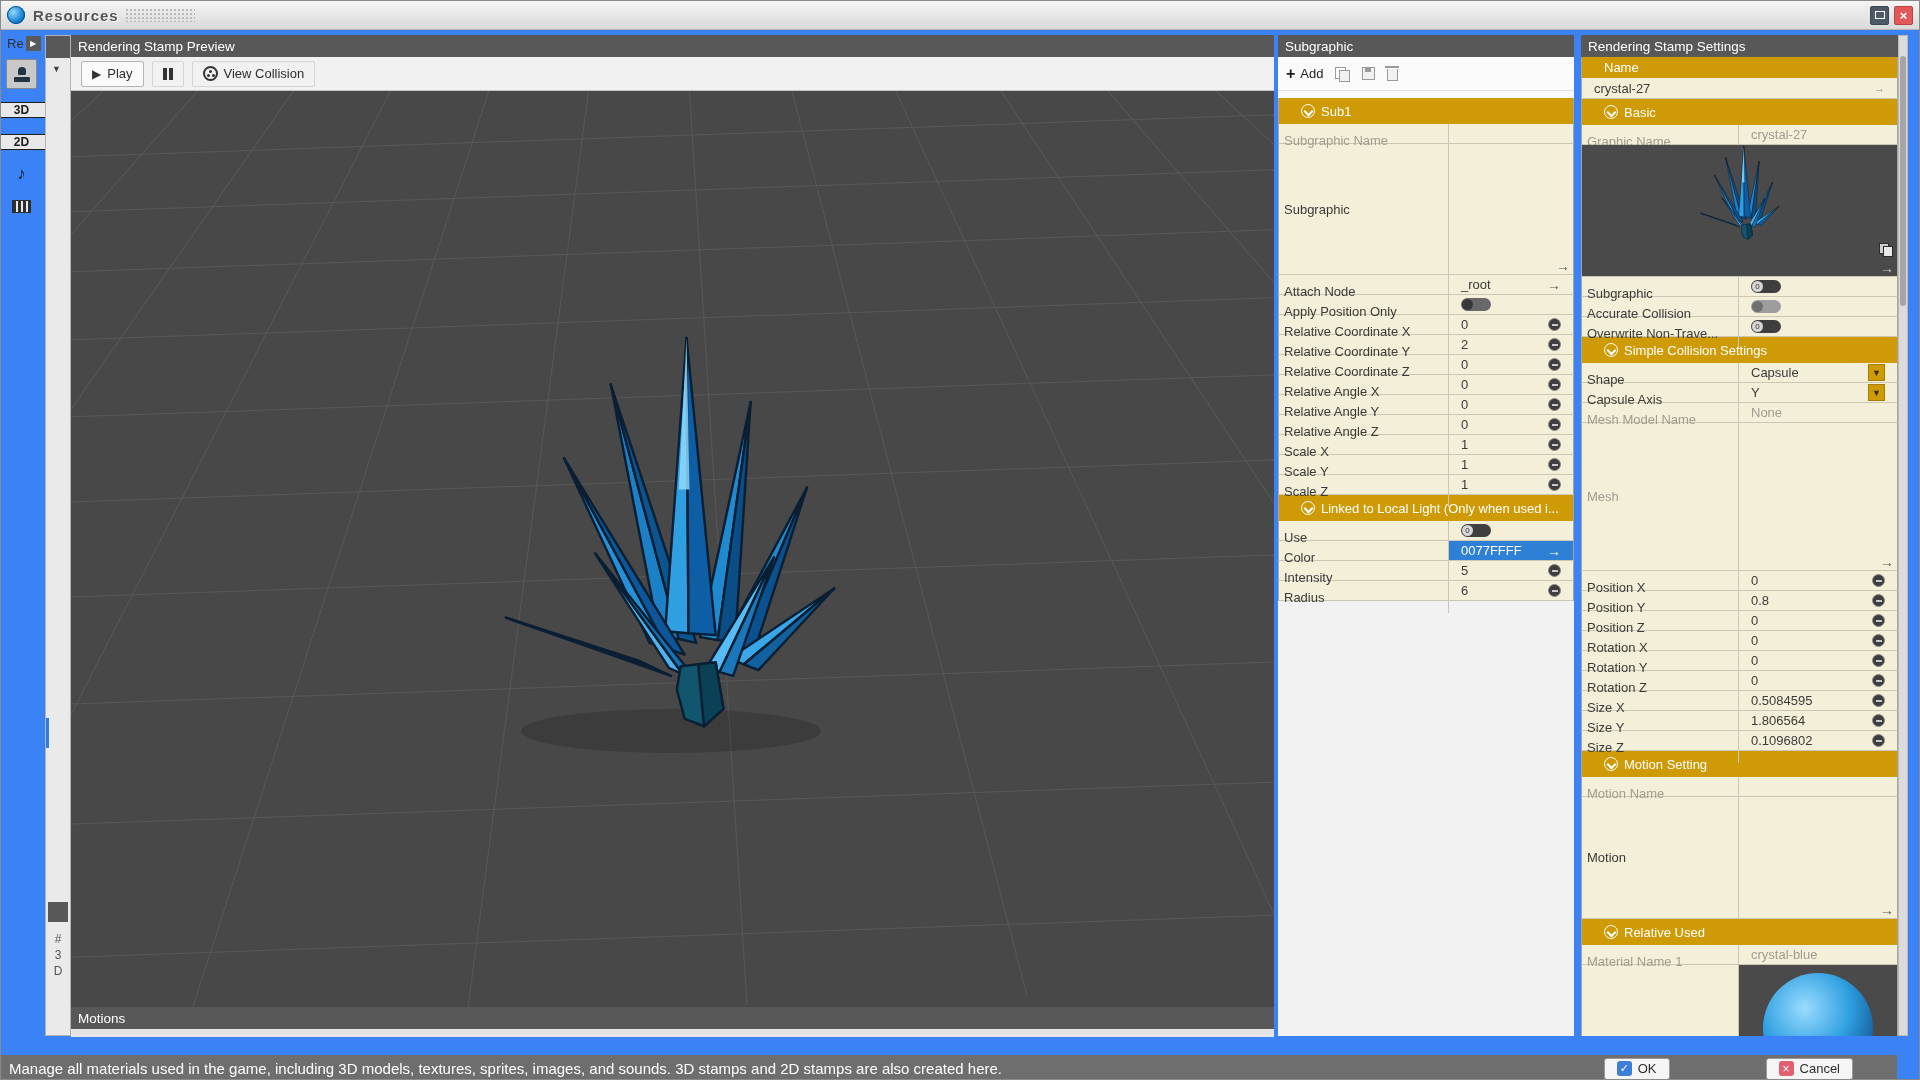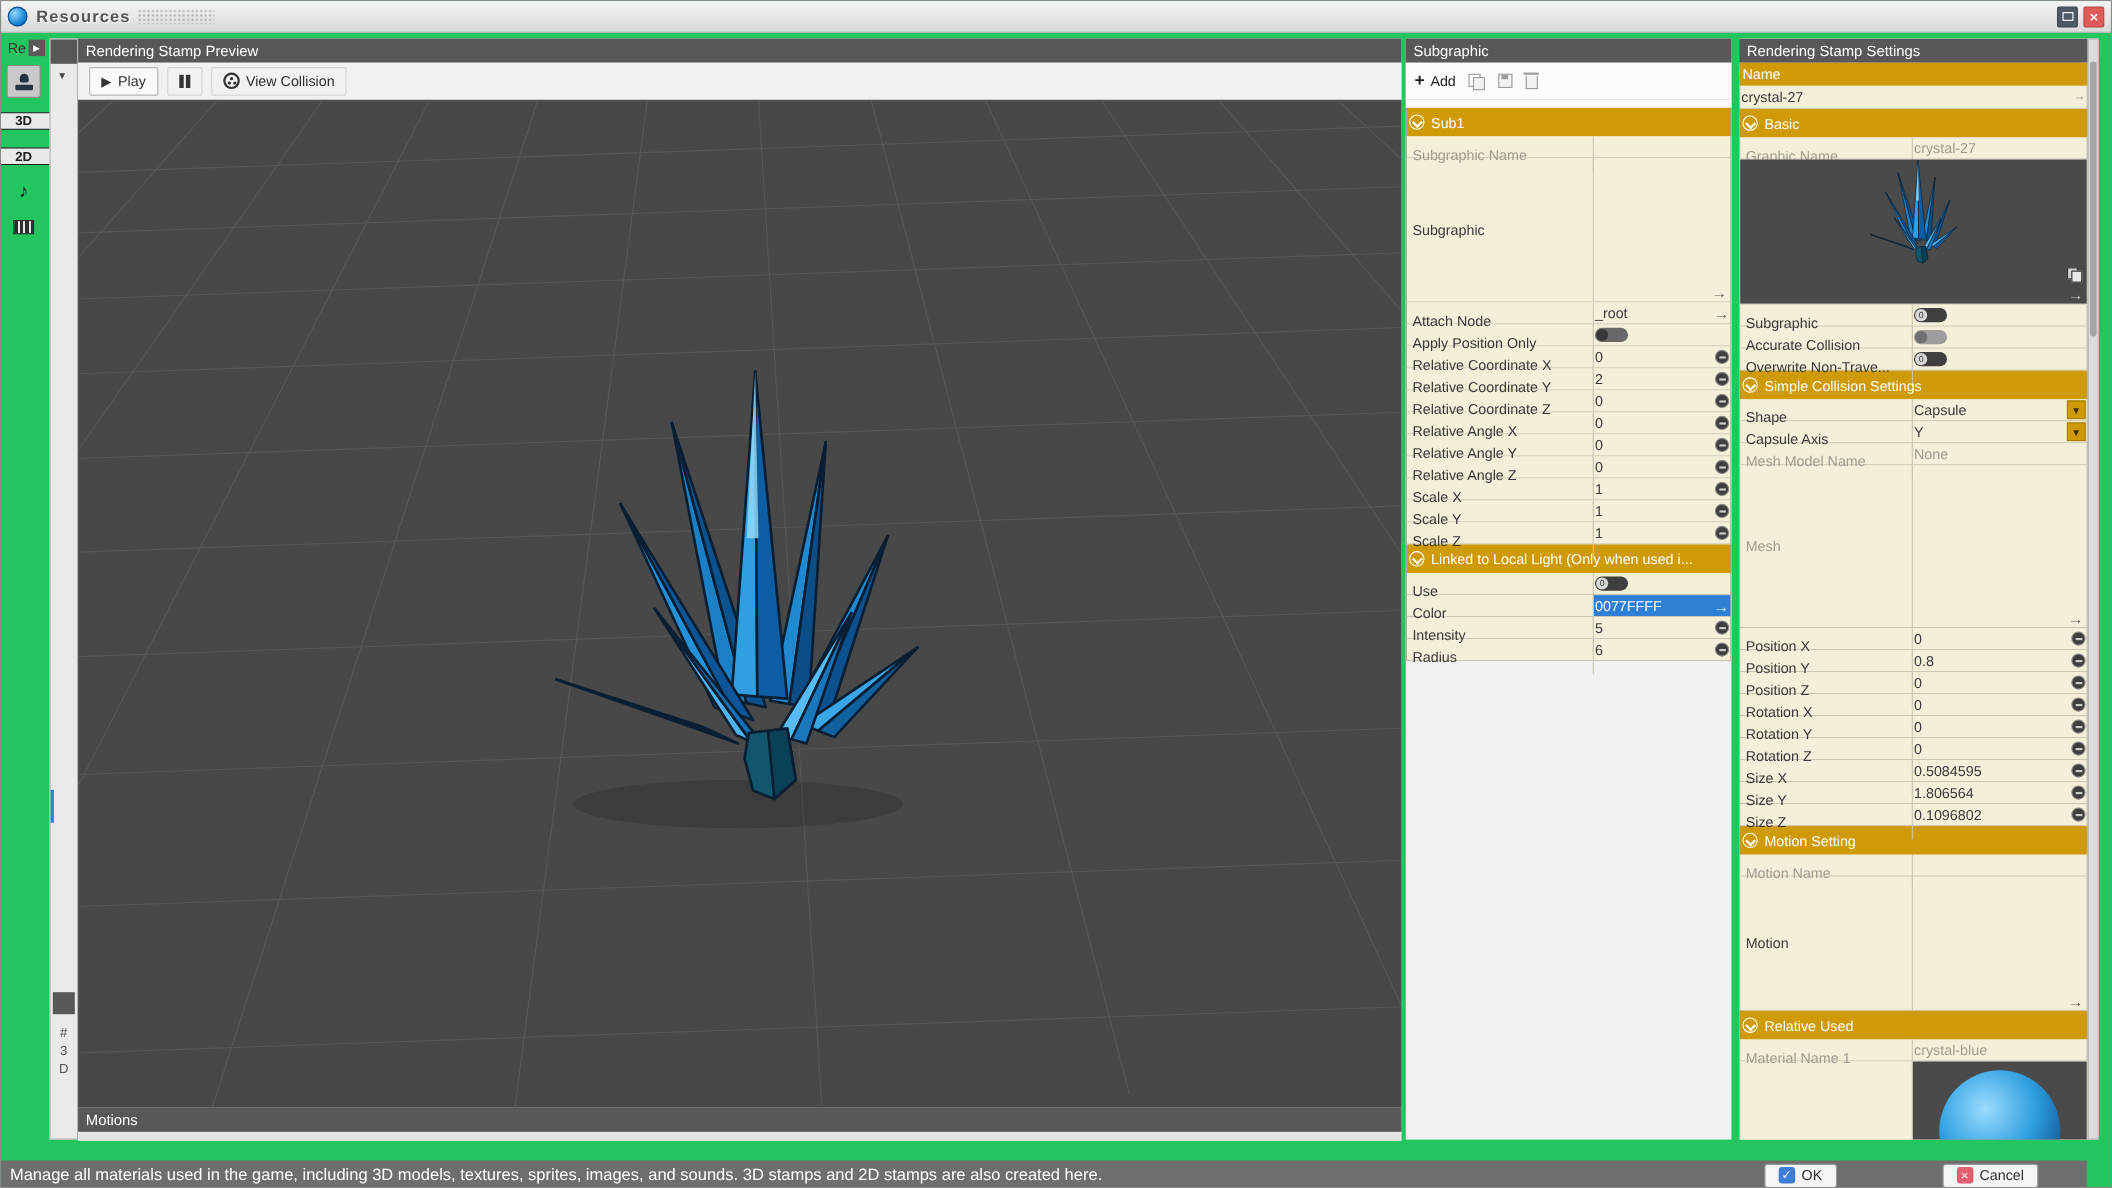--- a/index.html
+++ b/index.html
@@ -1,17 +1,17 @@
 <!DOCTYPE html>
 <html><head>
 <meta charset="utf-8">
 <style>
   *{margin:0;padding:0;box-sizing:border-box;font-family:"Liberation Sans",sans-serif;}
   html,body{background:#9a9a9a;}
-  #win{position:relative;width:1920px;height:1080px;background:#22c55e;border:1px solid #8a8a8a;overflow:hidden;}
+  #win{position:relative;width:1920px;height:1080px;background:#3b82f6;border:1px solid #8a8a8a;overflow:hidden;}
 
   
   .titlebar{position:absolute;left:0;top:0;width:100%;height:29px;background:linear-gradient(#F5F5F5,#D9D9D9);border-bottom:1px solid #b5b5b5;display:flex;align-items:center;padding:0 6px;}
   .appicon{width:18px;height:18px;border-radius:50%;background:radial-gradient(circle at 35% 35%,#8fd9ff,#1580d0 60%,#0a4f92);box-shadow:inset 0 0 0 1px #0a4f92;}
   .title{margin-left:8px;font-size:15px;font-weight:bold;color:#555;letter-spacing:1px;text-shadow:1px 1px 0 #fff;}
   .title-dots{margin-left:6px;width:70px;height:14px;background:radial-gradient(#b9b9b9 1px,transparent 1.2px);background-size:4px 4px;}
   .tb-spacer{flex:1;}
   .tb-btn{width:19px;height:19px;margin-left:5px;display:flex;align-items:center;justify-content:center;border-radius:2px;font-size:13px;line-height:1;cursor:default;}
   .btn-dock{background:#4d5a66;border:1px solid #3a454f;}
   .dock-glyph{width:10px;height:8px;border:1.5px solid #fff;display:block;}
@@ -34,28 +34,28 @@
   
   .strip{position:absolute;left:44px;top:34px;width:26px;height:1001px;background:#EAEAEA;border:1px solid #b2b2b2;}
   .strip-head{position:absolute;left:0;top:0;width:100%;height:22px;background:#585858;}
   .strip-collapse{position:absolute;left:6px;top:28px;font-size:9px;color:#444;}
   .strip-sel{position:absolute;left:0;top:682px;width:3px;height:30px;background:#2E80D6;}
   .strip-hash{position:absolute;left:2px;top:866px;width:20px;height:20px;background:#585858;}
   .strip-vert{position:absolute;left:0;top:896px;width:100%;display:flex;flex-direction:column;align-items:center;gap:2px;font-size:12px;color:#555;}
 
   
   .panel-header{height:22px;background:#585858;color:#fff;font-size:13.5px;display:flex;align-items:center;padding:0 7px;}
-  .gold{height:26px;background:#CE9A06;border-left:1px solid #a9a699;border-right:1px solid #a9a699;display:flex;align-items:center;gap:6px;padding:0 2px;color:#fff;font-size:13px;overflow:hidden;white-space:nowrap;}
+  .gold{height:26px;background:#CE9A06;border-left:1px solid #a9a699;border-right:1px solid #a9a699;display:flex;align-items:center;gap:6px;padding:0 22px;color:#fff;font-size:13px;overflow:hidden;white-space:nowrap;}
   .gold.slim{height:21px;}
   .chev{flex:0 0 14px;width:14px;height:14px;border:1.5px solid #fff;border-radius:50%;position:relative;}
   .chev::after{content:"";position:absolute;left:3px;top:2.5px;width:5px;height:5px;border-right:2px solid #fff;border-bottom:2px solid #fff;transform:rotate(45deg);}
   .row{display:flex;height:20px;background:#F4EFD8;border-left:1px solid #a9a699;border-right:1px solid #a9a699;border-bottom:1px solid #cbc7b4;}
   .lab{flex:0 0 170px;padding:16px 5px;display:flex;align-items:center;font-size:13px;color:#3a3a3a;border-right:1px solid #cbc7b4;overflow:hidden;white-space:nowrap;}
   .set .lab{flex:0 0 157px;}
-  .val{flex:1;padding:0 1px;display:flex;align-items:center;font-size:13px;color:#3a3a3a;position:relative;overflow:hidden;white-space:nowrap;}
+  .val{flex:1;padding:0 12px;display:flex;align-items:center;font-size:13px;color:#3a3a3a;position:relative;overflow:hidden;white-space:nowrap;}
   .g{color:#a09c90;}
   .dial{flex:0 0 13px;width:13px;height:13px;border-radius:50%;background:#3e3e3e;border:1px solid #8a8a8a;position:relative;margin-left:auto;}
   .dial::after{content:"";position:absolute;left:2.5px;top:4.5px;width:6px;height:2px;background:#c9c9c9;}
   .arr{margin-left:auto;color:#555;font-weight:bold;font-size:14px;line-height:1;}
   .tog{width:30px;height:13px;border-radius:7px;background:#3f3f3f;position:relative;}
   .tog::after{content:"0";position:absolute;left:1px;top:1px;width:11px;height:11px;border-radius:50%;background:#d6d6d6;color:#333;font-size:8px;line-height:11px;text-align:center;}
   .tog.off{background:#686868;}.tog.off::after{background:#383838;color:transparent;}
   .tog.dis{background:#9d9d9d;}.tog.dis::after{background:#6f6f6f;color:transparent;}
   .dd{margin-left:auto;flex:0 0 17px;width:17px;height:17px;background:#CE9A06;border:1px solid #a87f04;display:flex;align-items:center;justify-content:center;color:#3a2e00;font-size:9px;}
   .tall{align-items:stretch;}

